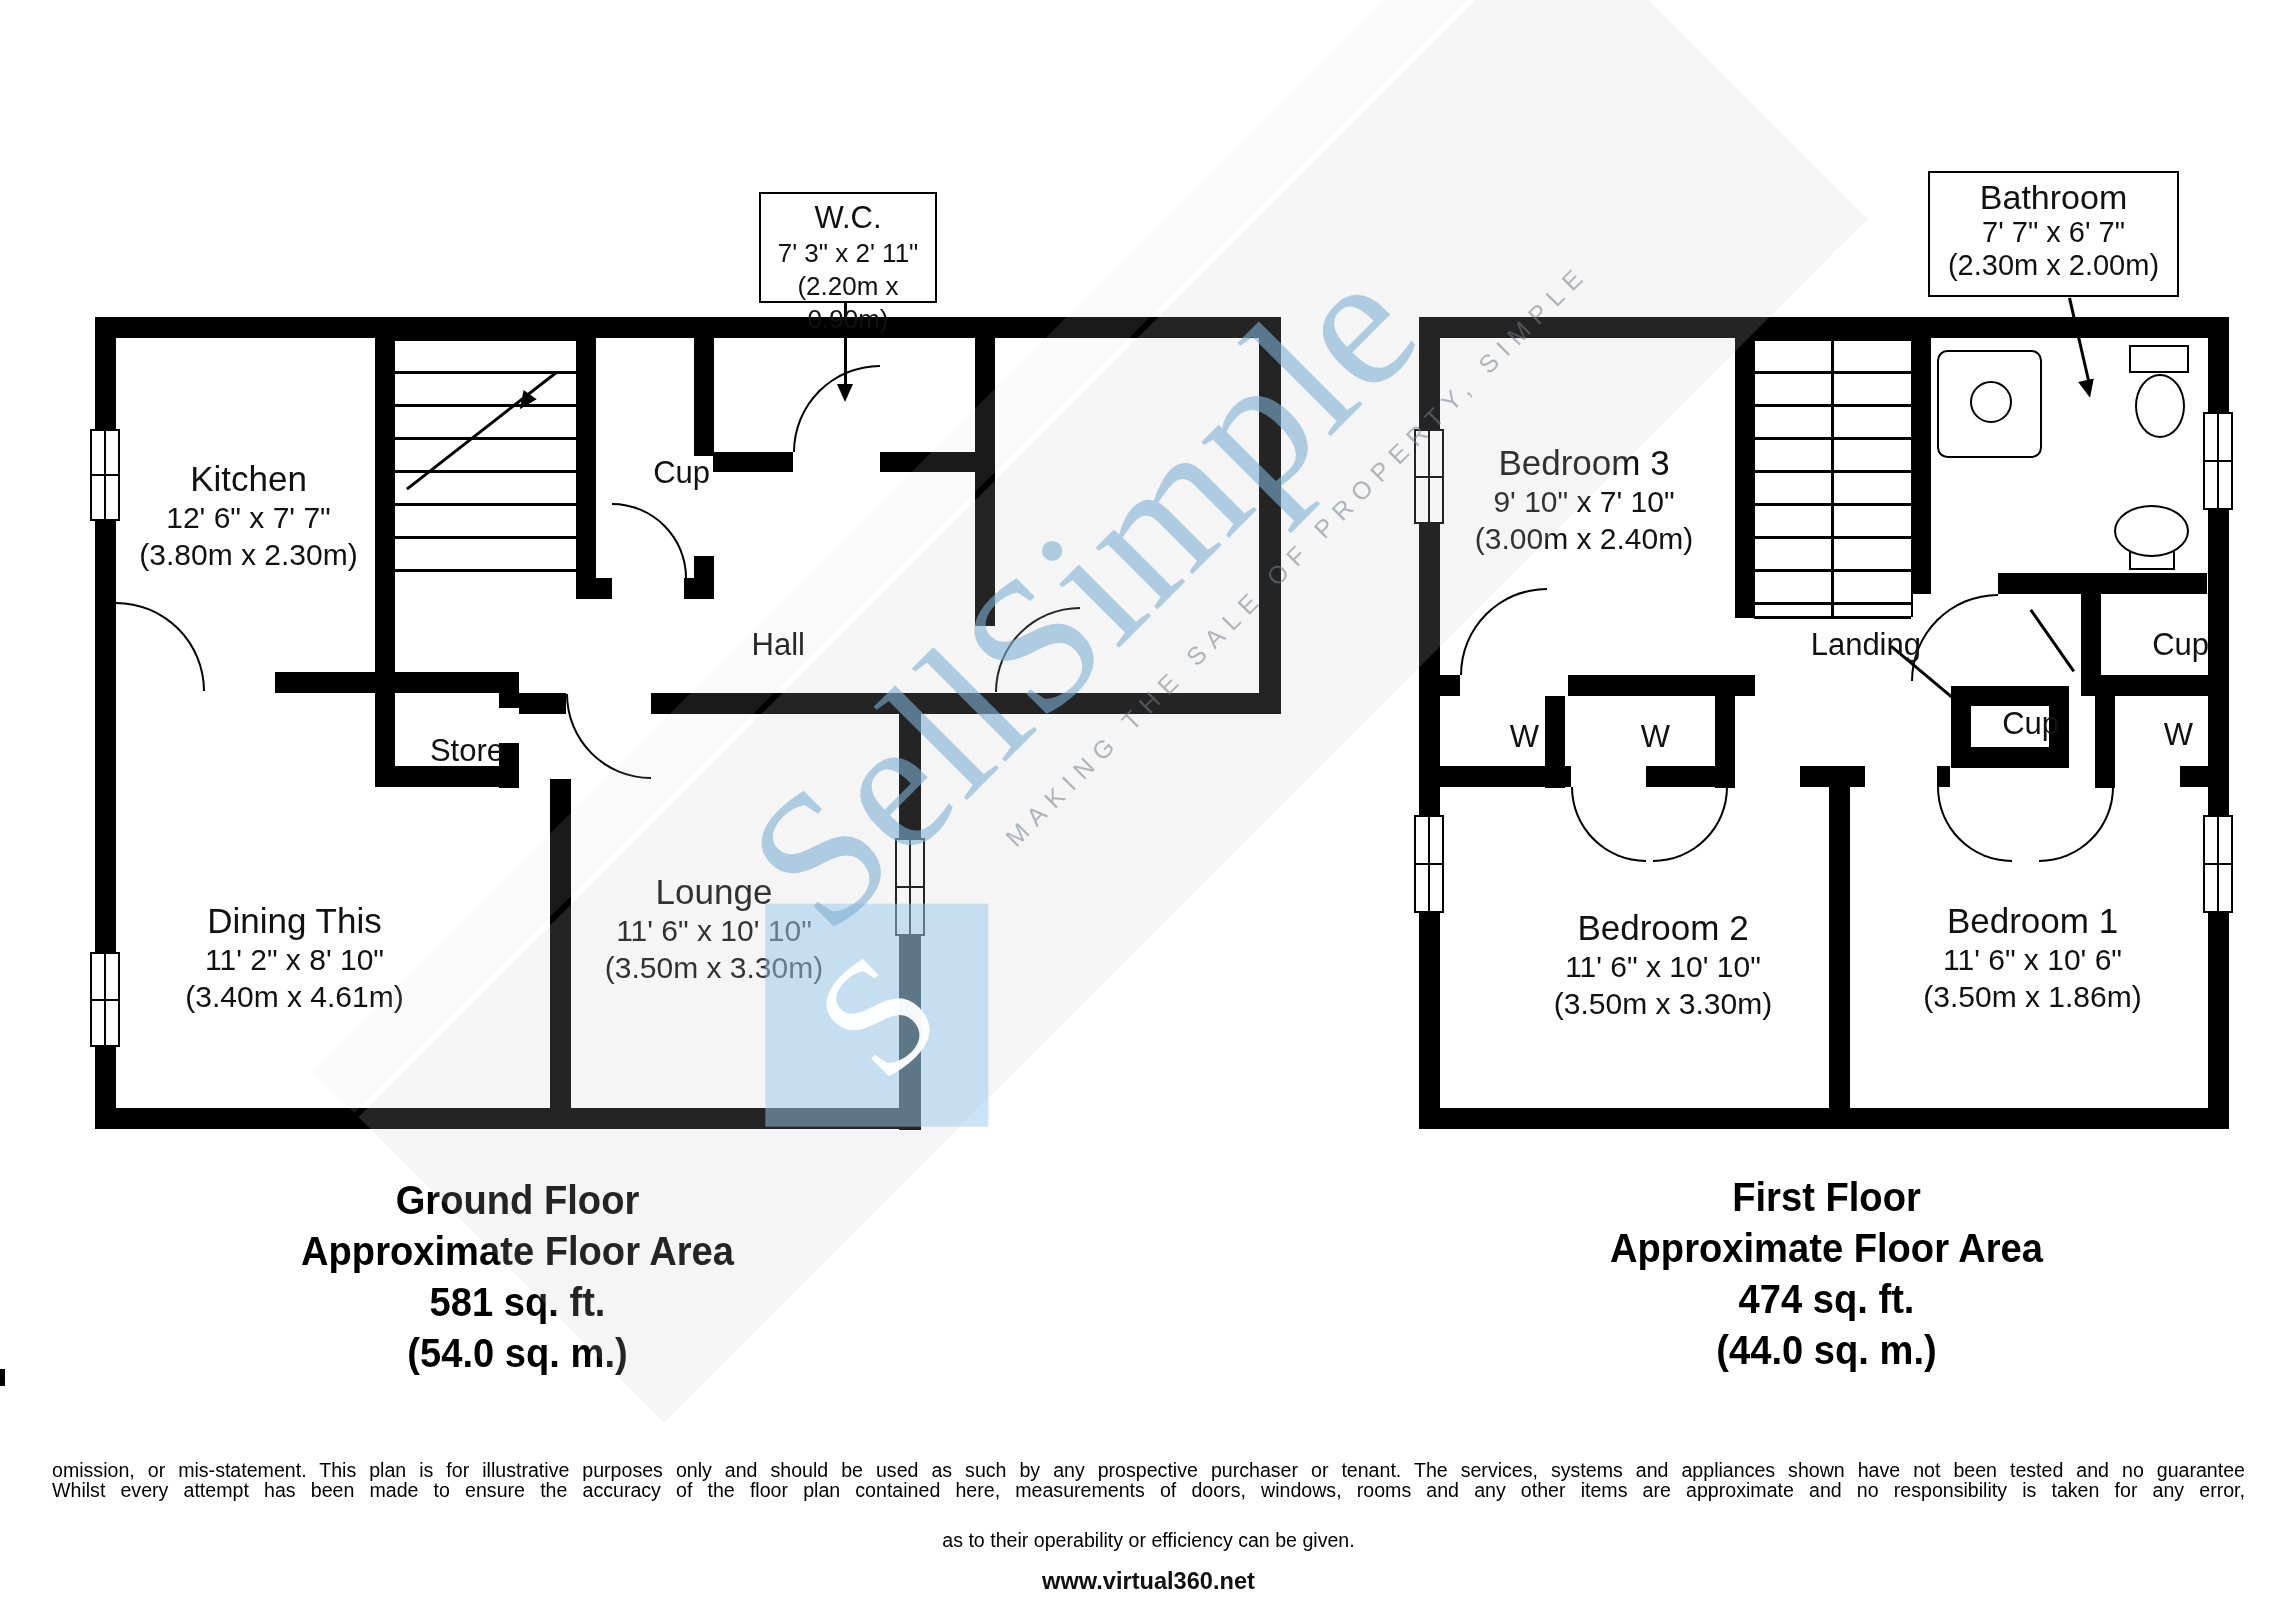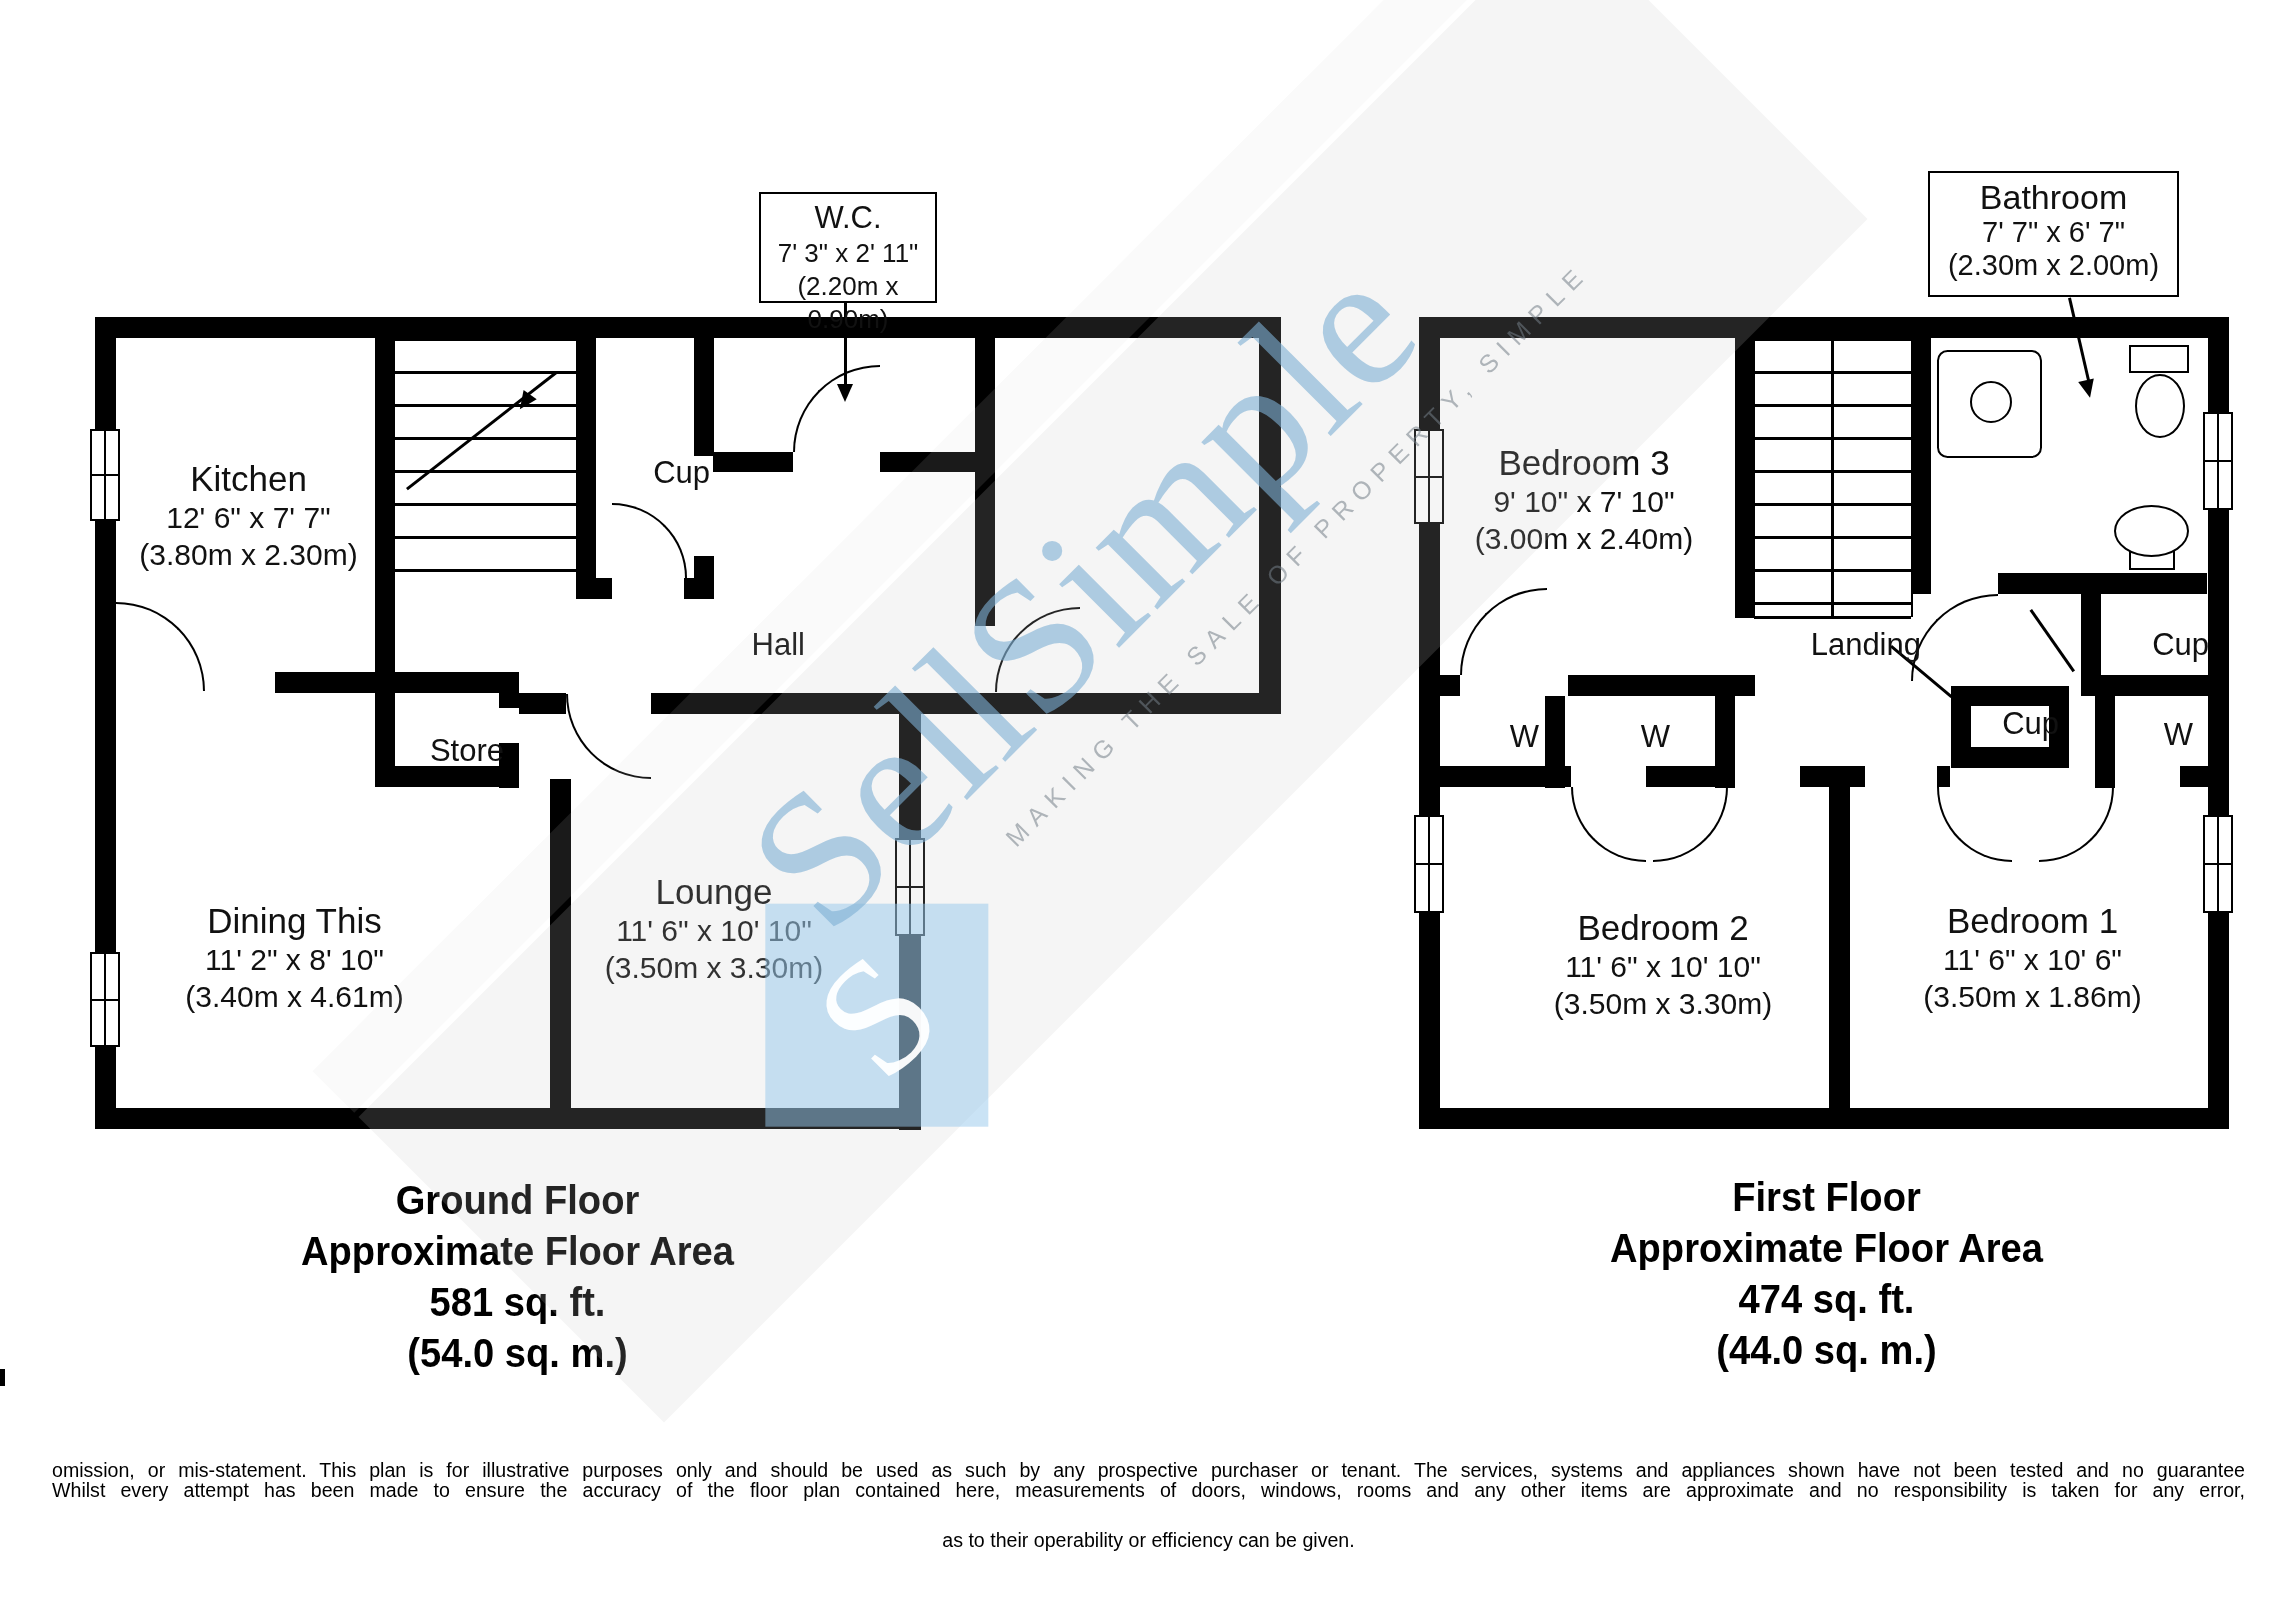--- a/index.html
+++ b/index.html
@@ -242,15 +242,16 @@
       <div class="wm-brand">SellSimple</div>
       <div class="wm-tag">MAKING THE SALE OF PROPERTY, SIMPLE</div>
     </div>
   </div>
 
   <div class="w" style="left:0;top:1369px;width:5.2px;height:17px"></div>
 
   <div class="disc justify" style="left:52px;top:1478px;width:2193px">Whilst every attempt has been made to ensure the accuracy of the floor plan contained here, measurements of doors, windows, rooms and any other items are approximate and no responsibility is taken for any error,</div>
   <div class="disc justify" style="left:52px;top:1458px;width:2193px">omission, or mis-statement. This plan is for illustrative purposes only and should be used as such by any prospective purchaser or tenant. The services, systems and appliances shown have not been tested and no guarantee</div>
   <div class="disc center" style="left:52px;top:1528px;width:2193px">as to their operability or efficiency can be given.</div>
+  <div class="website" style="left:52px;top:1568px;width:2193px">www.virtual360.net</div>
 
 </div>
 
 
 </body></html>

